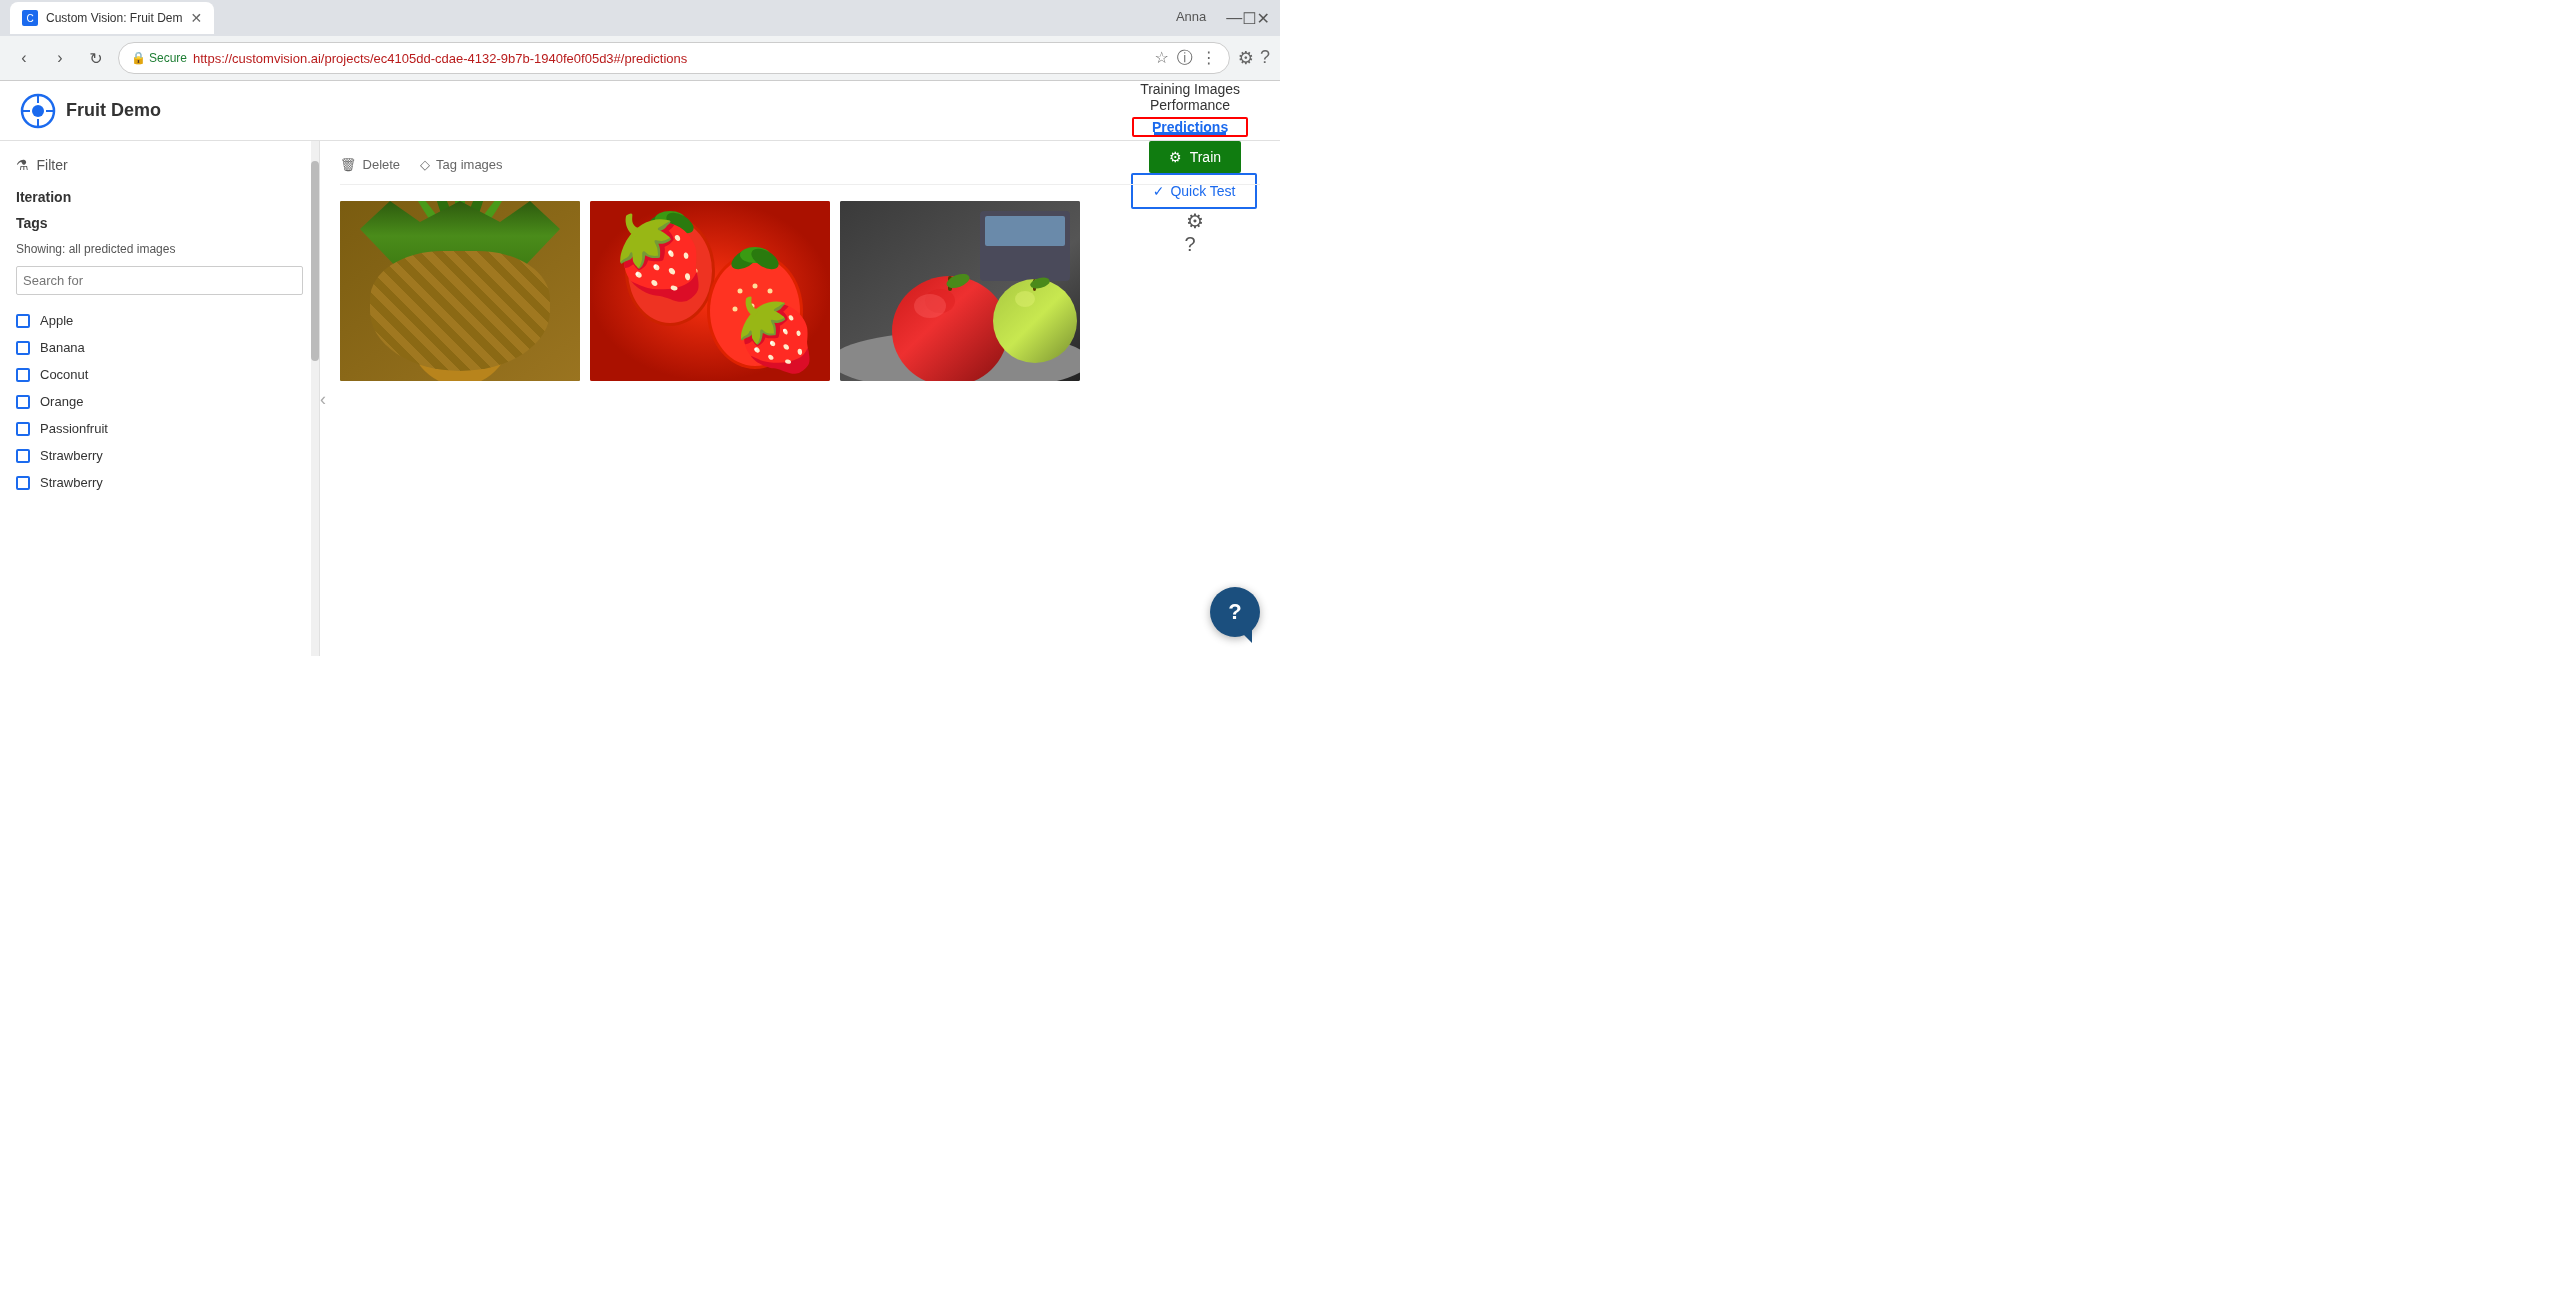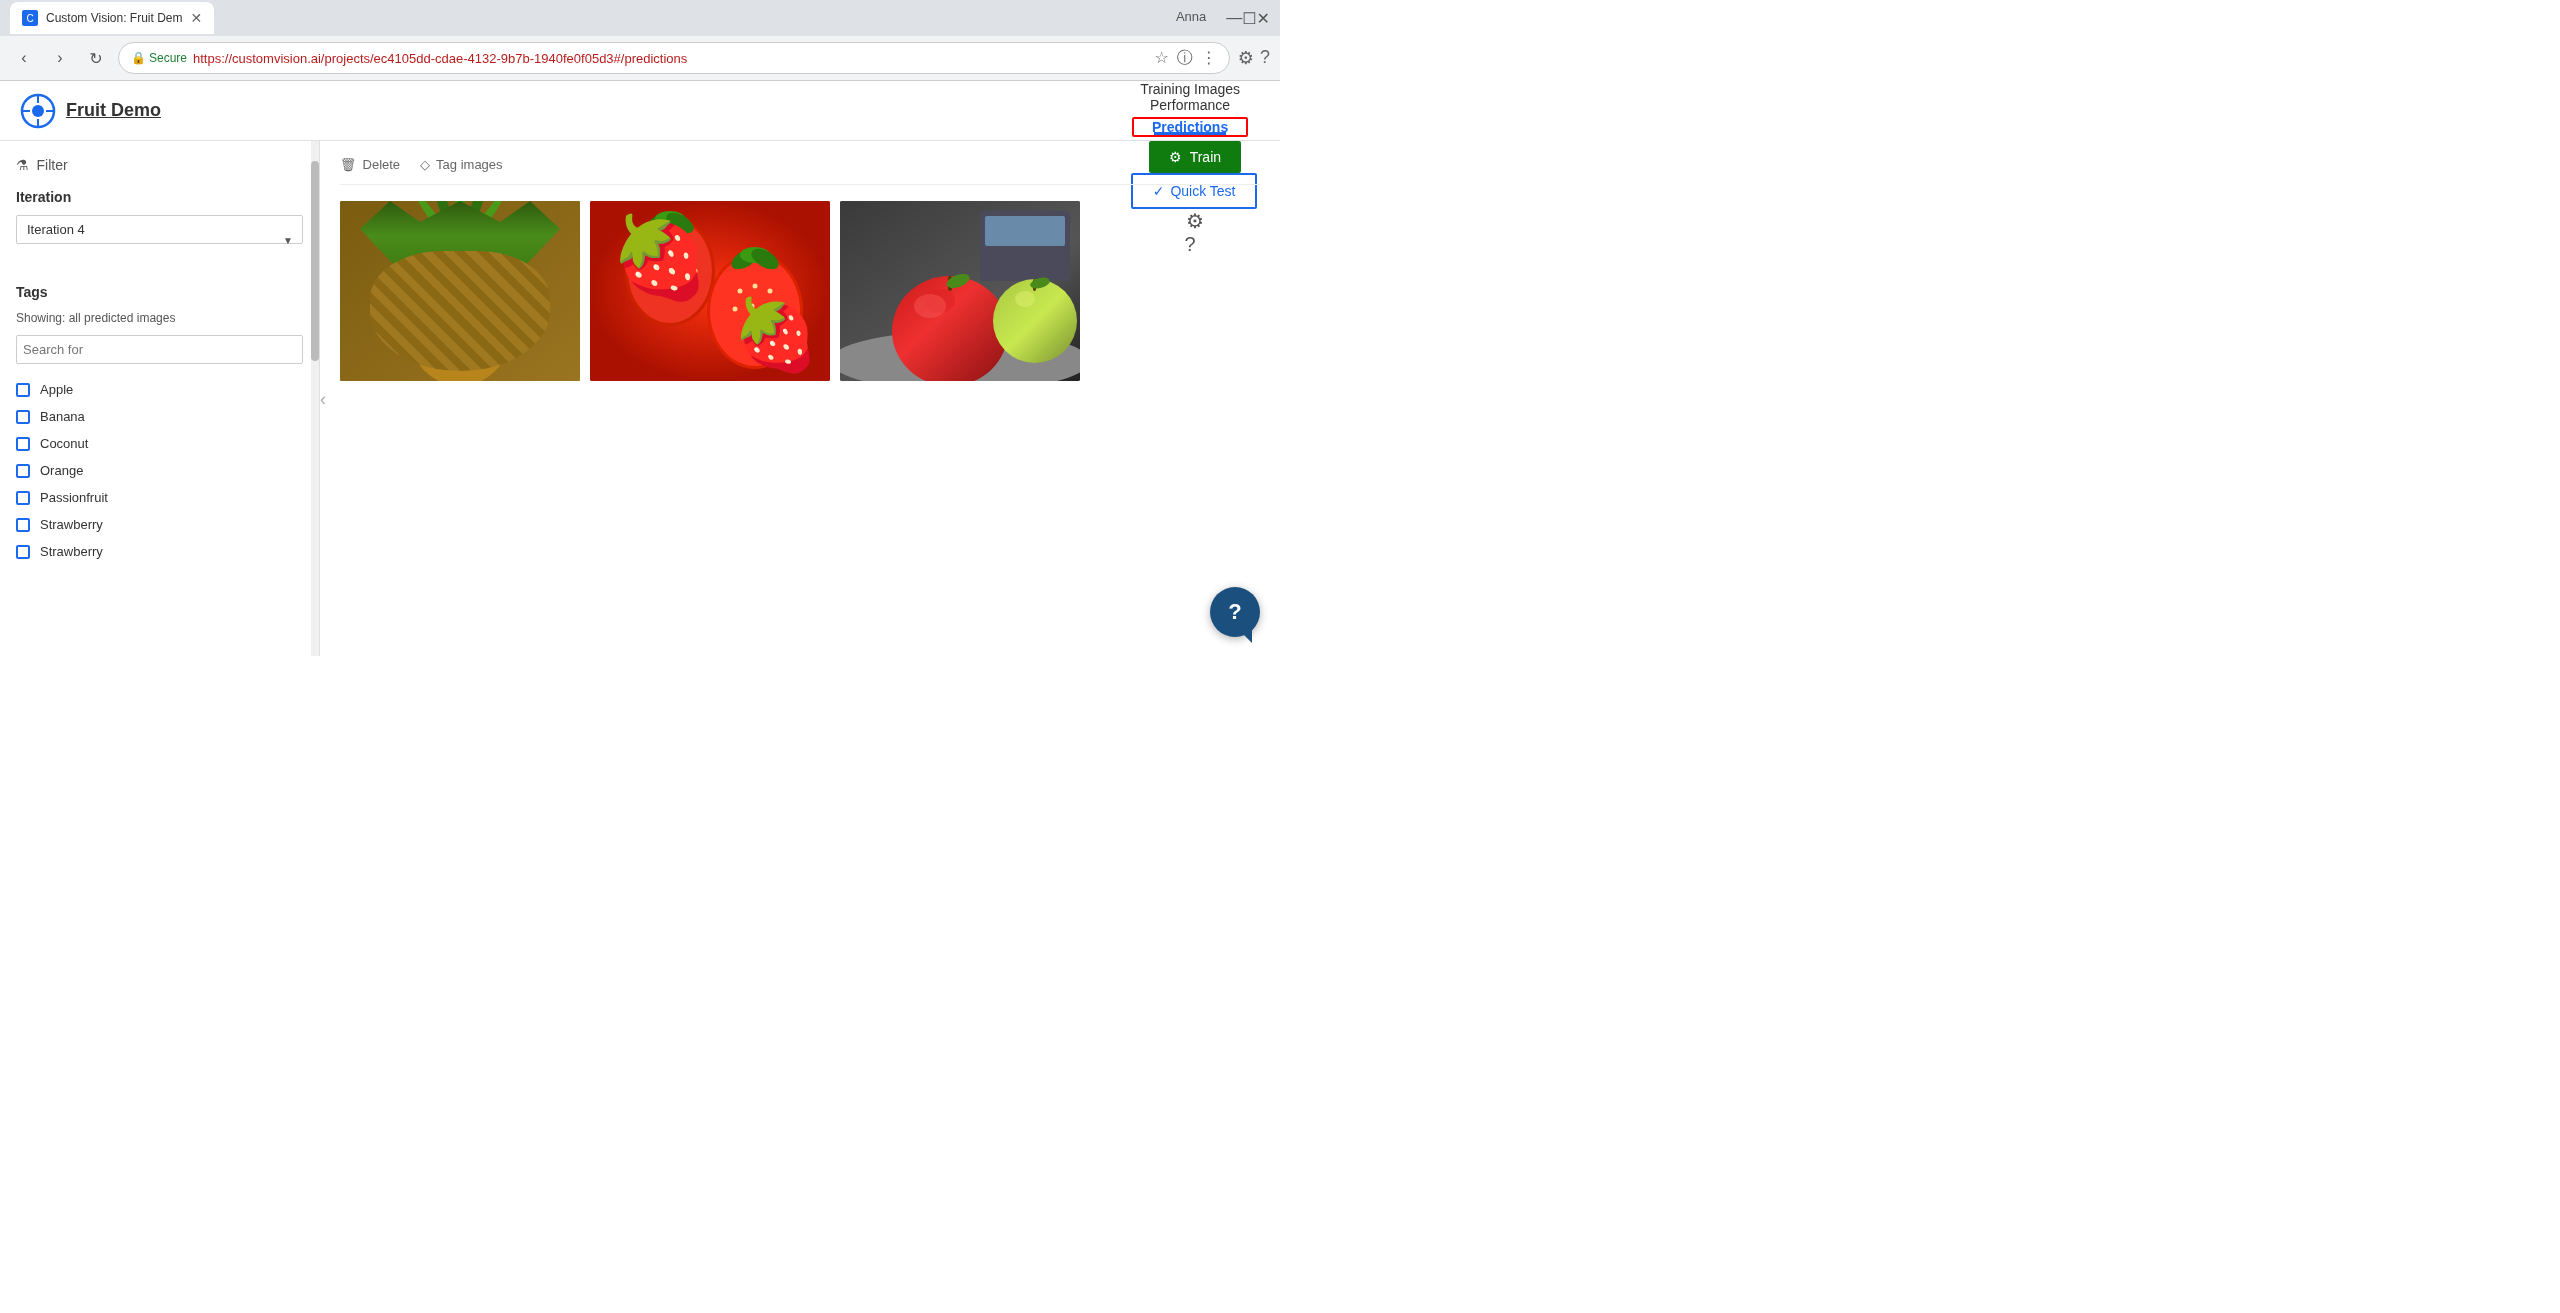--- a/index.html
+++ b/index.html
@@ -126,21 +126,20 @@
       color: #1b6aee;
     }
     .app-logo-icon {
       width: 36px;
       height: 36px;
     }
     .app-title {
       font-size: 18px;
       font-weight: 600;
       color: #333;
-      text-decoration: underline;
     }
     .app-nav {
       display: flex;
       align-items: center;
       gap: 0;
       margin-left: auto;
       height: 100%;
       flex-direction: column;
     }
     .nav-item {
@@ -549,25 +548,20 @@
     <div class="sidebar-scroll">
       <div class="sidebar-scrollbar"></div>
     </div>
 
     <div class="filter-header">
       <span>⚗</span>
       <span>Filter</span>
     </div>
 
     <div class="section-title">Iteration</div>
-    <div class="dropdown-wrapper">
-      <select class="dropdown-select">
-        <option>Iteration 4</option>
-      </select>
-    </div>
 
     <div class="tags-section">
       <div class="section-title">Tags</div>
       <div class="tags-showing">Showing: all predicted images</div>
       <input class="search-box" type="text" placeholder="Search for" style="">
 
       <div class="tag-item">
         <div class="tag-checkbox"></div>
         <span>Apple</span>
       </div>

